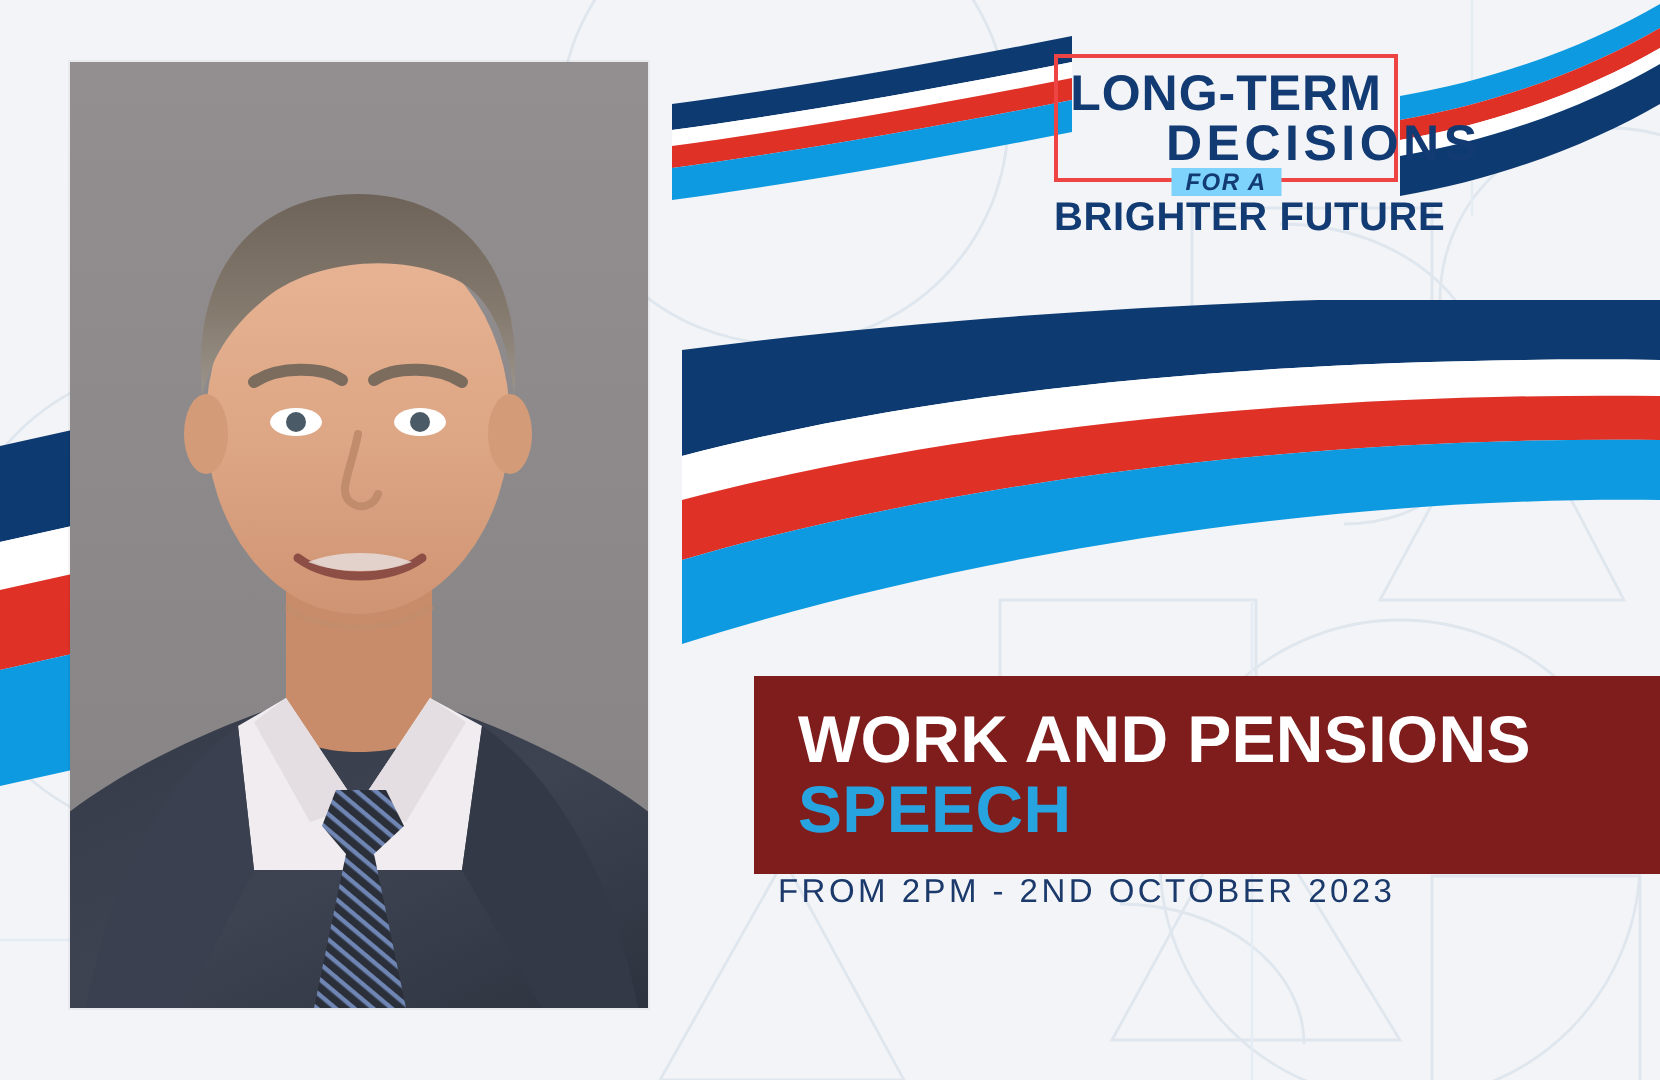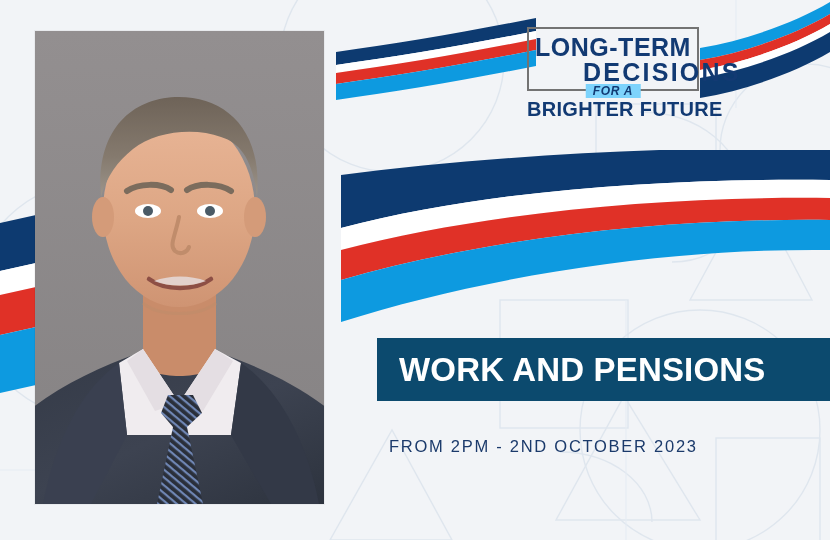--- a/index.html
+++ b/index.html
@@ -71,21 +71,21 @@
   
   .logo {
     position: absolute;
     left: 527px;
     top: 27px;
     width: 172px;
     text-align: center;
     color: #123a73;
   }
   .logo-box {
-    border: 2px solid #737373;
+    border: 2px solid #ef4444;
     padding: 6px 6px 4px 6px;
     position: relative;
   }
   .logo-line1,
   .logo-line2 {
     font-weight: bold;
     letter-spacing: 0.02em;
     line-height: 1.0;
     white-space: nowrap;
   }
@@ -115,21 +115,21 @@
     letter-spacing: 0.015em;
     white-space: nowrap;
   }
 
   
   .title-banner {
     position: absolute;
     left: 377px;
     top: 338px;
     width: 453px;
-    background: #0c4a6e;
+    background: #7f1d1d;
     padding: 14px 0 14px 22px;
     box-sizing: border-box;
   }
   .title-main {
     color: #ffffff;
     font-size: 33px;
     font-weight: bold;
     letter-spacing: 0.005em;
     line-height: 1.07;
     white-space: nowrap;
@@ -312,20 +312,21 @@
       <div class="logo-line2">DECISIONS</div>
     </div>
     <div class="logo-fora-wrap">
       <span class="logo-fora">FOR A</span>
     </div>
     <div class="logo-line3">BRIGHTER FUTURE</div>
   </div>
 
   <div class="title-banner">
     <div class="title-main">WORK AND PENSIONS</div>
+    <div class="title-sub">SPEECH</div>
   </div>
 
   <div class="details">
     <div class="details-date">FROM 2PM - 2ND OCTOBER 2023</div>
     <div class="details-venue">
     </div>
   </div>
 
 </div>
 

